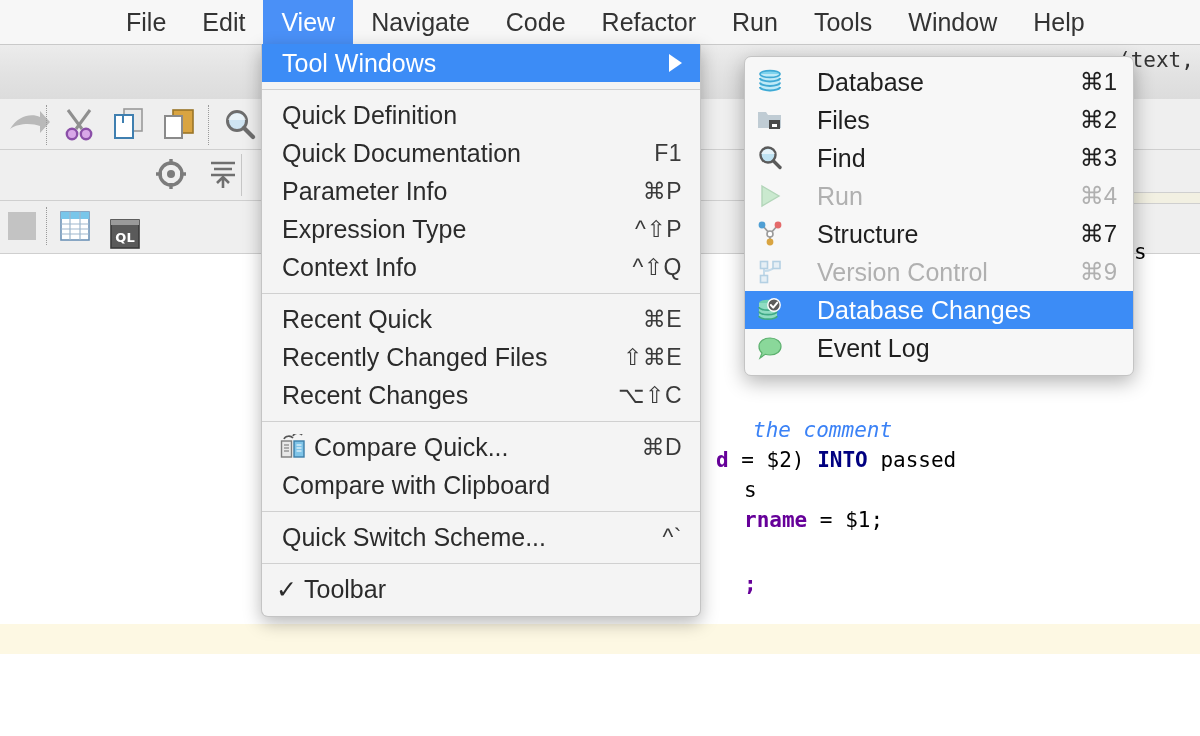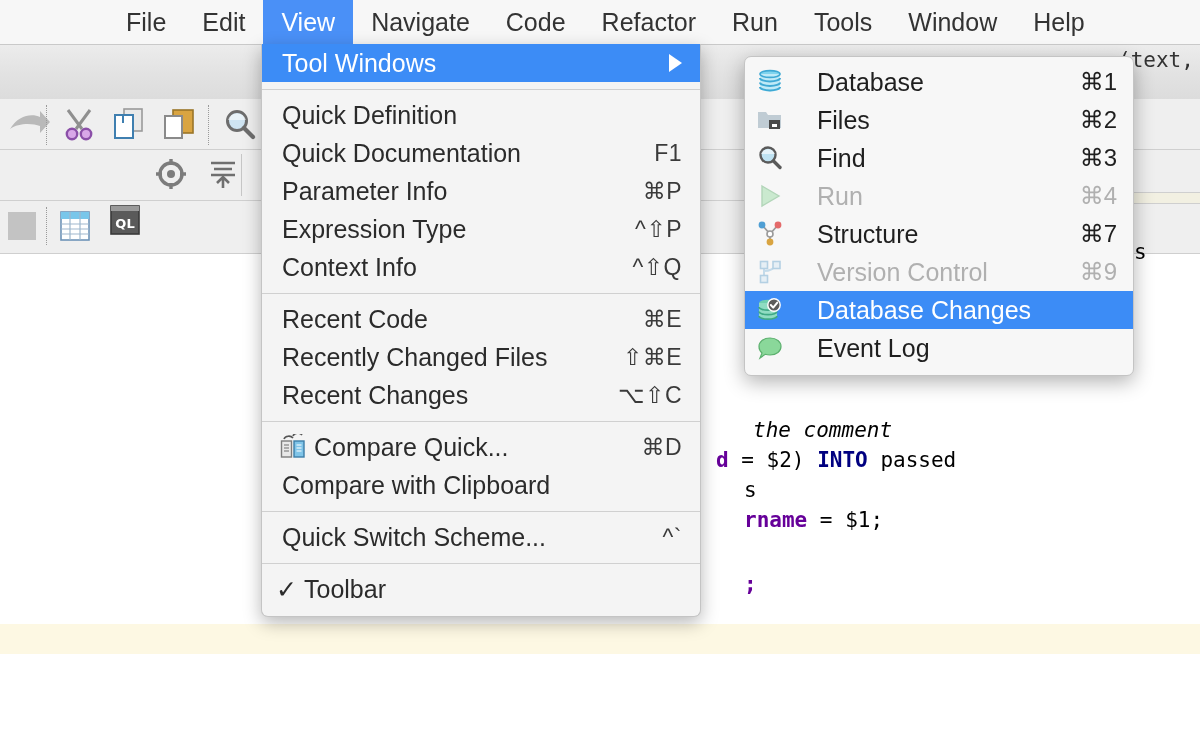--- a/index.html
+++ b/index.html
@@ -86,21 +86,21 @@
   }
 
   
   .code-line {
     position: absolute;
     font-family: "DejaVu Sans Mono", monospace;
     font-size: 21px;
     white-space: pre;
     color: #000000;
   }
-  .code-comment { color: #000000; font-style: italic; }
+  .code-comment { color: #3b82f6; font-style: italic; }
   .kw { color: #000080; font-weight: bold; }
   .ident-purple { color: #660099; font-weight: bold; }
   #highlight-band {
     position: absolute;
     left: 0; top: 624px; width: 1200px; height: 30px;
     background: #fdf8e3;
   }
   #top-right-code {
     position: absolute;
     left: 1118px; top: 48px;
@@ -292,21 +292,21 @@
   <div id="toolbar-strip-4">
     <span class="tb-icon" style="left:8px; top:11px; width:28px; height:28px; background:#c3c3c3; display:block;"></span>
     <span class="tb-sep" style="left:46px; top:6px; height:38px;"></span>
     <span class="tb-icon" style="left:60px; top:10px;">
       <svg width="30" height="30" viewBox="0 0 30 30">
         <rect x="1" y="1" width="28" height="28" fill="#ffffff" stroke="#6f94b8" stroke-width="1.6"></rect>
         <rect x="1" y="1" width="28" height="7" fill="#79c6ea"></rect>
         <path d="M10 1 v28 M20 1 v28 M1 13 h28 M1 18 h28 M1 23 h28" stroke="#9fb8ce" stroke-width="1.2"></path>
       </svg>
     </span>
-    <span class="tb-icon" style="left:110px; top:4px;">
+    <span class="tb-icon" style="left:110px; top:18px;">
       <svg width="30" height="30" viewBox="0 0 30 30">
         <rect x="1" y="1" width="28" height="28" fill="#5a5a5a" stroke="#3a3a3a" stroke-width="1.6"></rect>
         <rect x="1" y="1" width="28" height="5" fill="#9a9a9a"></rect>
         <text x="15" y="23" font-family="DejaVu Sans" font-size="13" fill="#ffffff" text-anchor="middle" font-weight="bold">QL</text>
       </svg>
     </span>
   </div>
 
   <div id="top-right-code">(text,</div>
   <div id="right-band-line"></div>
@@ -359,21 +359,21 @@
     <span class="accel">^⇧P</span>
   </div>
   <div class="menu-row">
     <span class="label">Context Info</span>
     <span class="accel">^⇧Q</span>
   </div>
 
   <div class="menu-sep"></div>
 
   <div class="menu-row">
-    <span class="label">Recent Code</span>
+    <span class="label">Recent Quick</span>
     <span class="accel">⌘E</span>
   </div>
   <div class="menu-row">
     <span class="label">Recently Changed Files</span>
     <span class="accel">⇧⌘E</span>
   </div>
   <div class="menu-row">
     <span class="label">Recent Changes</span>
     <span class="accel">⌥⇧C</span>
   </div>

